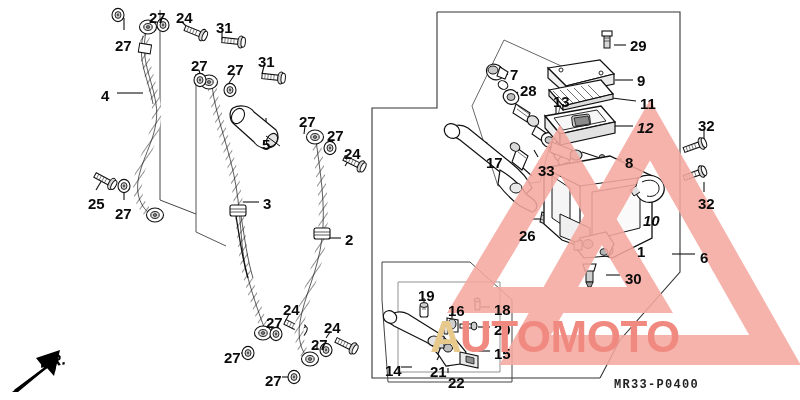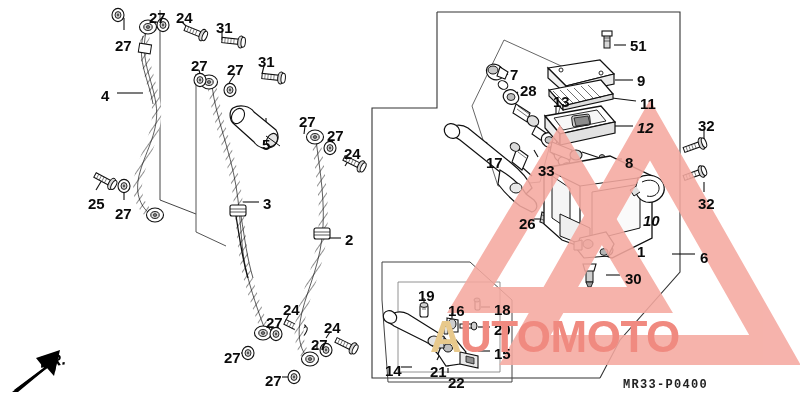--- a/index.html
+++ b/index.html
@@ -410,46 +410,46 @@
       <div class="lbl" style="left: 327px; top: 128px;">27</div>
       <div class="lbl" style="left: 344px; top: 146px;">24</div>
       <div class="lbl" style="left: 263px; top: 196px;">3</div>
       <div class="lbl" style="left: 345px; top: 232px;">2</div>
       <div class="lbl" style="left: 283px; top: 302px;">24</div>
       <div class="lbl" style="left: 266px; top: 315px;">27</div>
       <div class="lbl" style="left: 224px; top: 350px;">27</div>
       <div class="lbl" style="left: 324px; top: 320px;">24</div>
       <div class="lbl" style="left: 311px; top: 337px;">27</div>
       <div class="lbl" style="left: 265px; top: 373px;">27</div>
-      <div class="lbl" style="left: 630px; top: 38px;">51</div>
+      <div class="lbl" style="left: 630px; top: 38px;">29</div>
       <div class="lbl" style="left: 637px; top: 73px;">9</div>
       <div class="lbl" style="left: 640px; top: 96px;">11</div>
       <div class="lbl" style="left: 637px; top: 120px; font-style: italic;">12</div>
       <div class="lbl" style="left: 510px; top: 67px;">7</div>
       <div class="lbl" style="left: 520px; top: 83px;">28</div>
       <div class="lbl" style="left: 553px; top: 94px;">13</div>
       <div class="lbl" style="left: 474px; top: 155px; margin-left: 12px;">17</div>
       <div class="lbl" style="left: 538px; top: 163px;">33</div>
       <div class="lbl" style="left: 625px; top: 155px;">8</div>
-      <div class="lbl" style="left: 519px; top: 216px;">26</div>
+      <div class="lbl" style="left: 519px; top: 228px;">26</div>
       <div class="lbl" style="left: 643px; top: 213px; font-style: italic;">10</div>
       <div class="lbl" style="left: 637px; top: 244px;">1</div>
       <div class="lbl" style="left: 625px; top: 271px;">30</div>
       <div class="lbl" style="left: 700px; top: 250px;">6</div>
       <div class="lbl" style="left: 698px; top: 118px;">32</div>
       <div class="lbl" style="left: 698px; top: 196px;">32</div>
       <div class="lbl" style="left: 418px; top: 288px;">19</div>
       <div class="lbl" style="left: 448px; top: 303px;">16</div>
       <div class="lbl" style="left: 494px; top: 302px;">18</div>
       <div class="lbl" style="left: 494px; top: 322px;">20</div>
       <div class="lbl" style="left: 494px; top: 346px;">15</div>
       <div class="lbl" style="left: 430px; top: 364px;">21</div>
       <div class="lbl" style="left: 385px; top: 363px;">14</div>
       <div class="lbl" style="left: 448px; top: 375px;">22</div>
     </div>
 
   <div class="wmtext wm-a" style="left:430px;top:312px;">A</div>
   <div class="wmtext wm-mid" style="left:460px;top:312px;">UTOMOTO</div>
 
   <div class="frtxt" style="left:40px;top:352px;transform:rotate(-8deg);">FR.</div>
-  <div class="code" style="left:614px;top:378px;margin-left:9px;">MR33-P0400</div>
+  <div class="code" style="left:614px;top:378px;">MR33-P0400</div>
 
 </div>
 
 </body></html>

